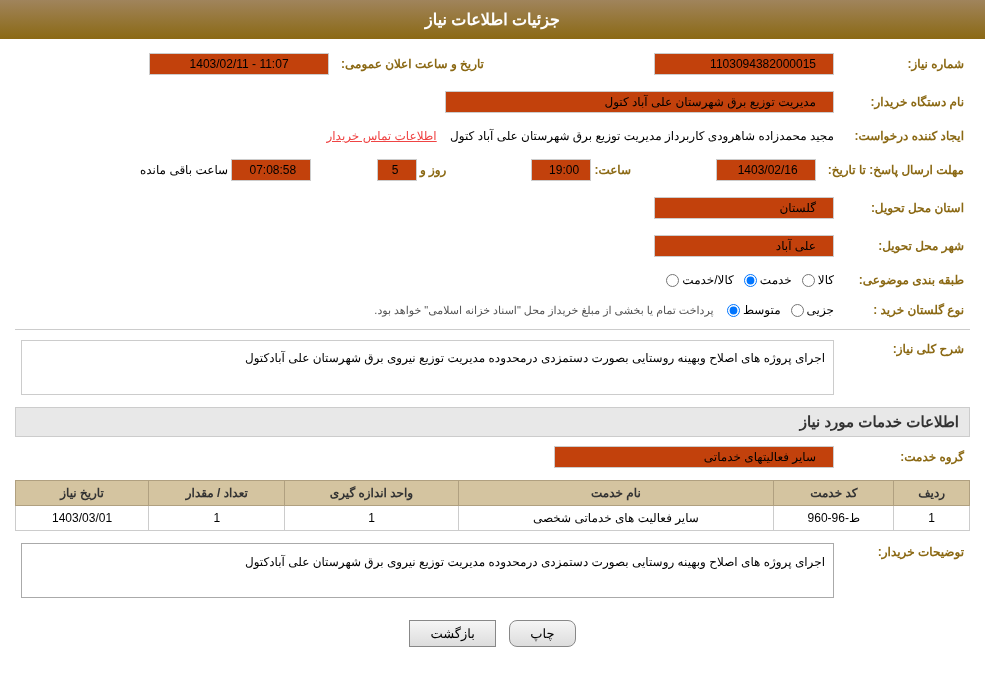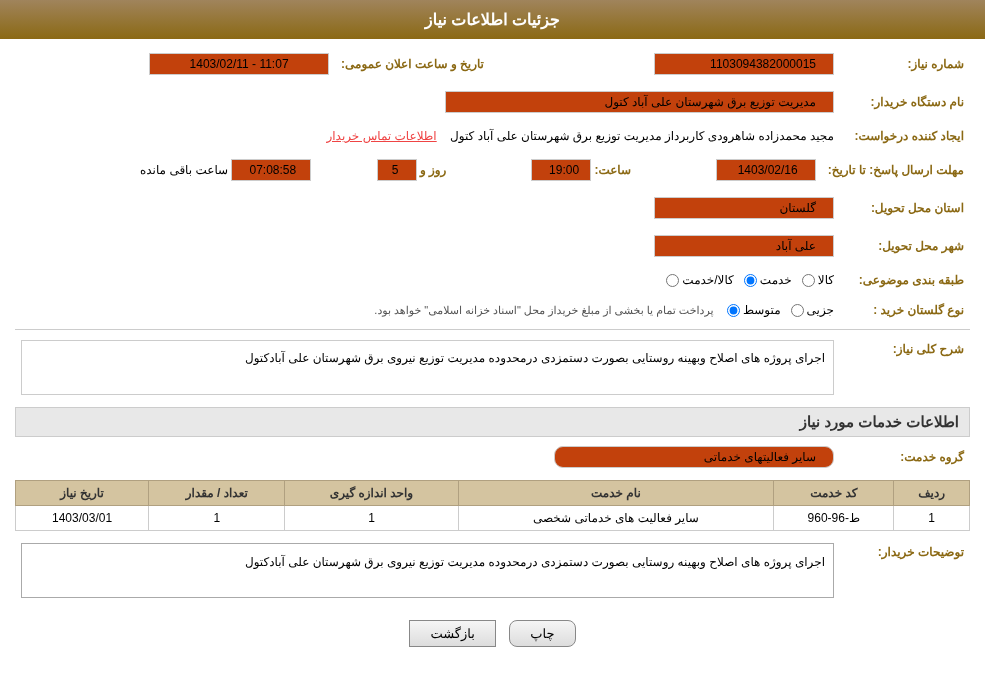--- a/index.html
+++ b/index.html
@@ -313,21 +313,21 @@
     </tbody>
       </table>
 
     <div class="section-header">اطلاعات خدمات مورد نیاز</div>
 
     <table class="form-table">
       <tbody>
           <tr>
         <td class="label-cell">گروه خدمت:</td>
         <td class="value-cell" colspan="4">
-          <span class="input-box" style="width:280px;border-radius:9px;">سایر فعالیتهای خدماتی</span>
+          <span class="input-box" style="width:280px;">سایر فعالیتهای خدماتی</span>
         </td>
       </tr>
     </tbody>
       </table>
 
     <table class="data-table">
       <thead>
         <tr>
           <th>ردیف</th>
           <th>کد خدمت</th>

